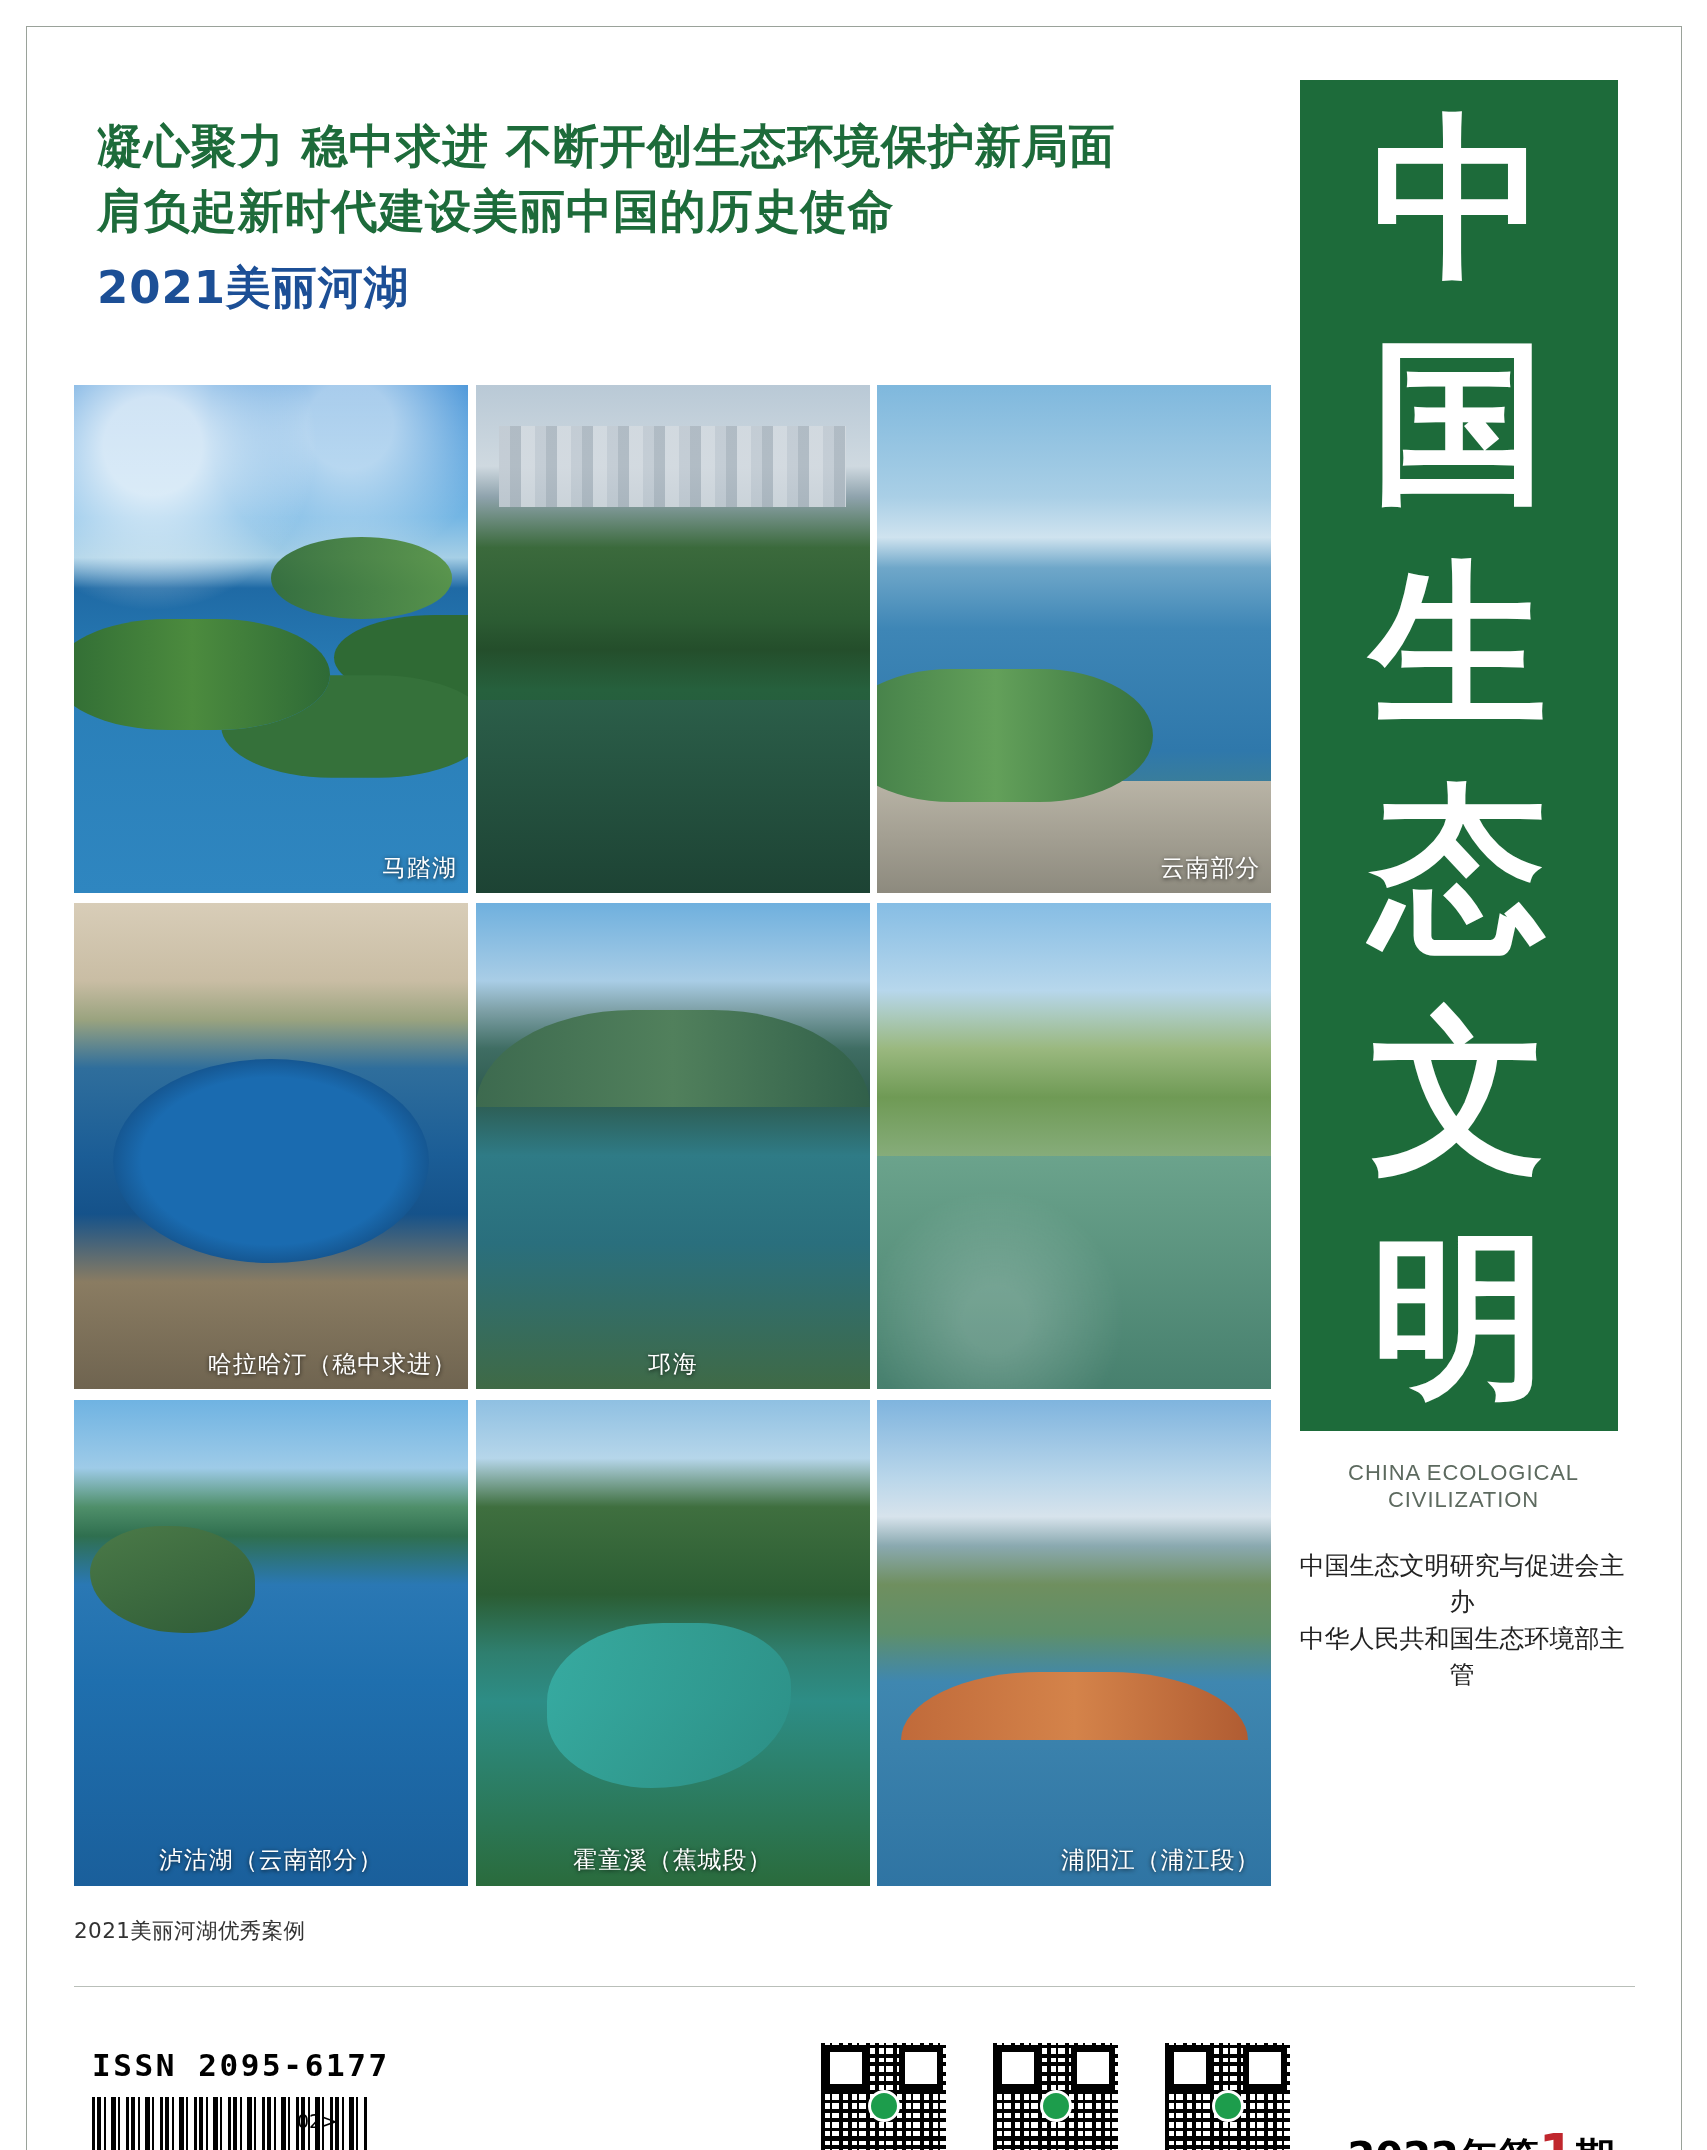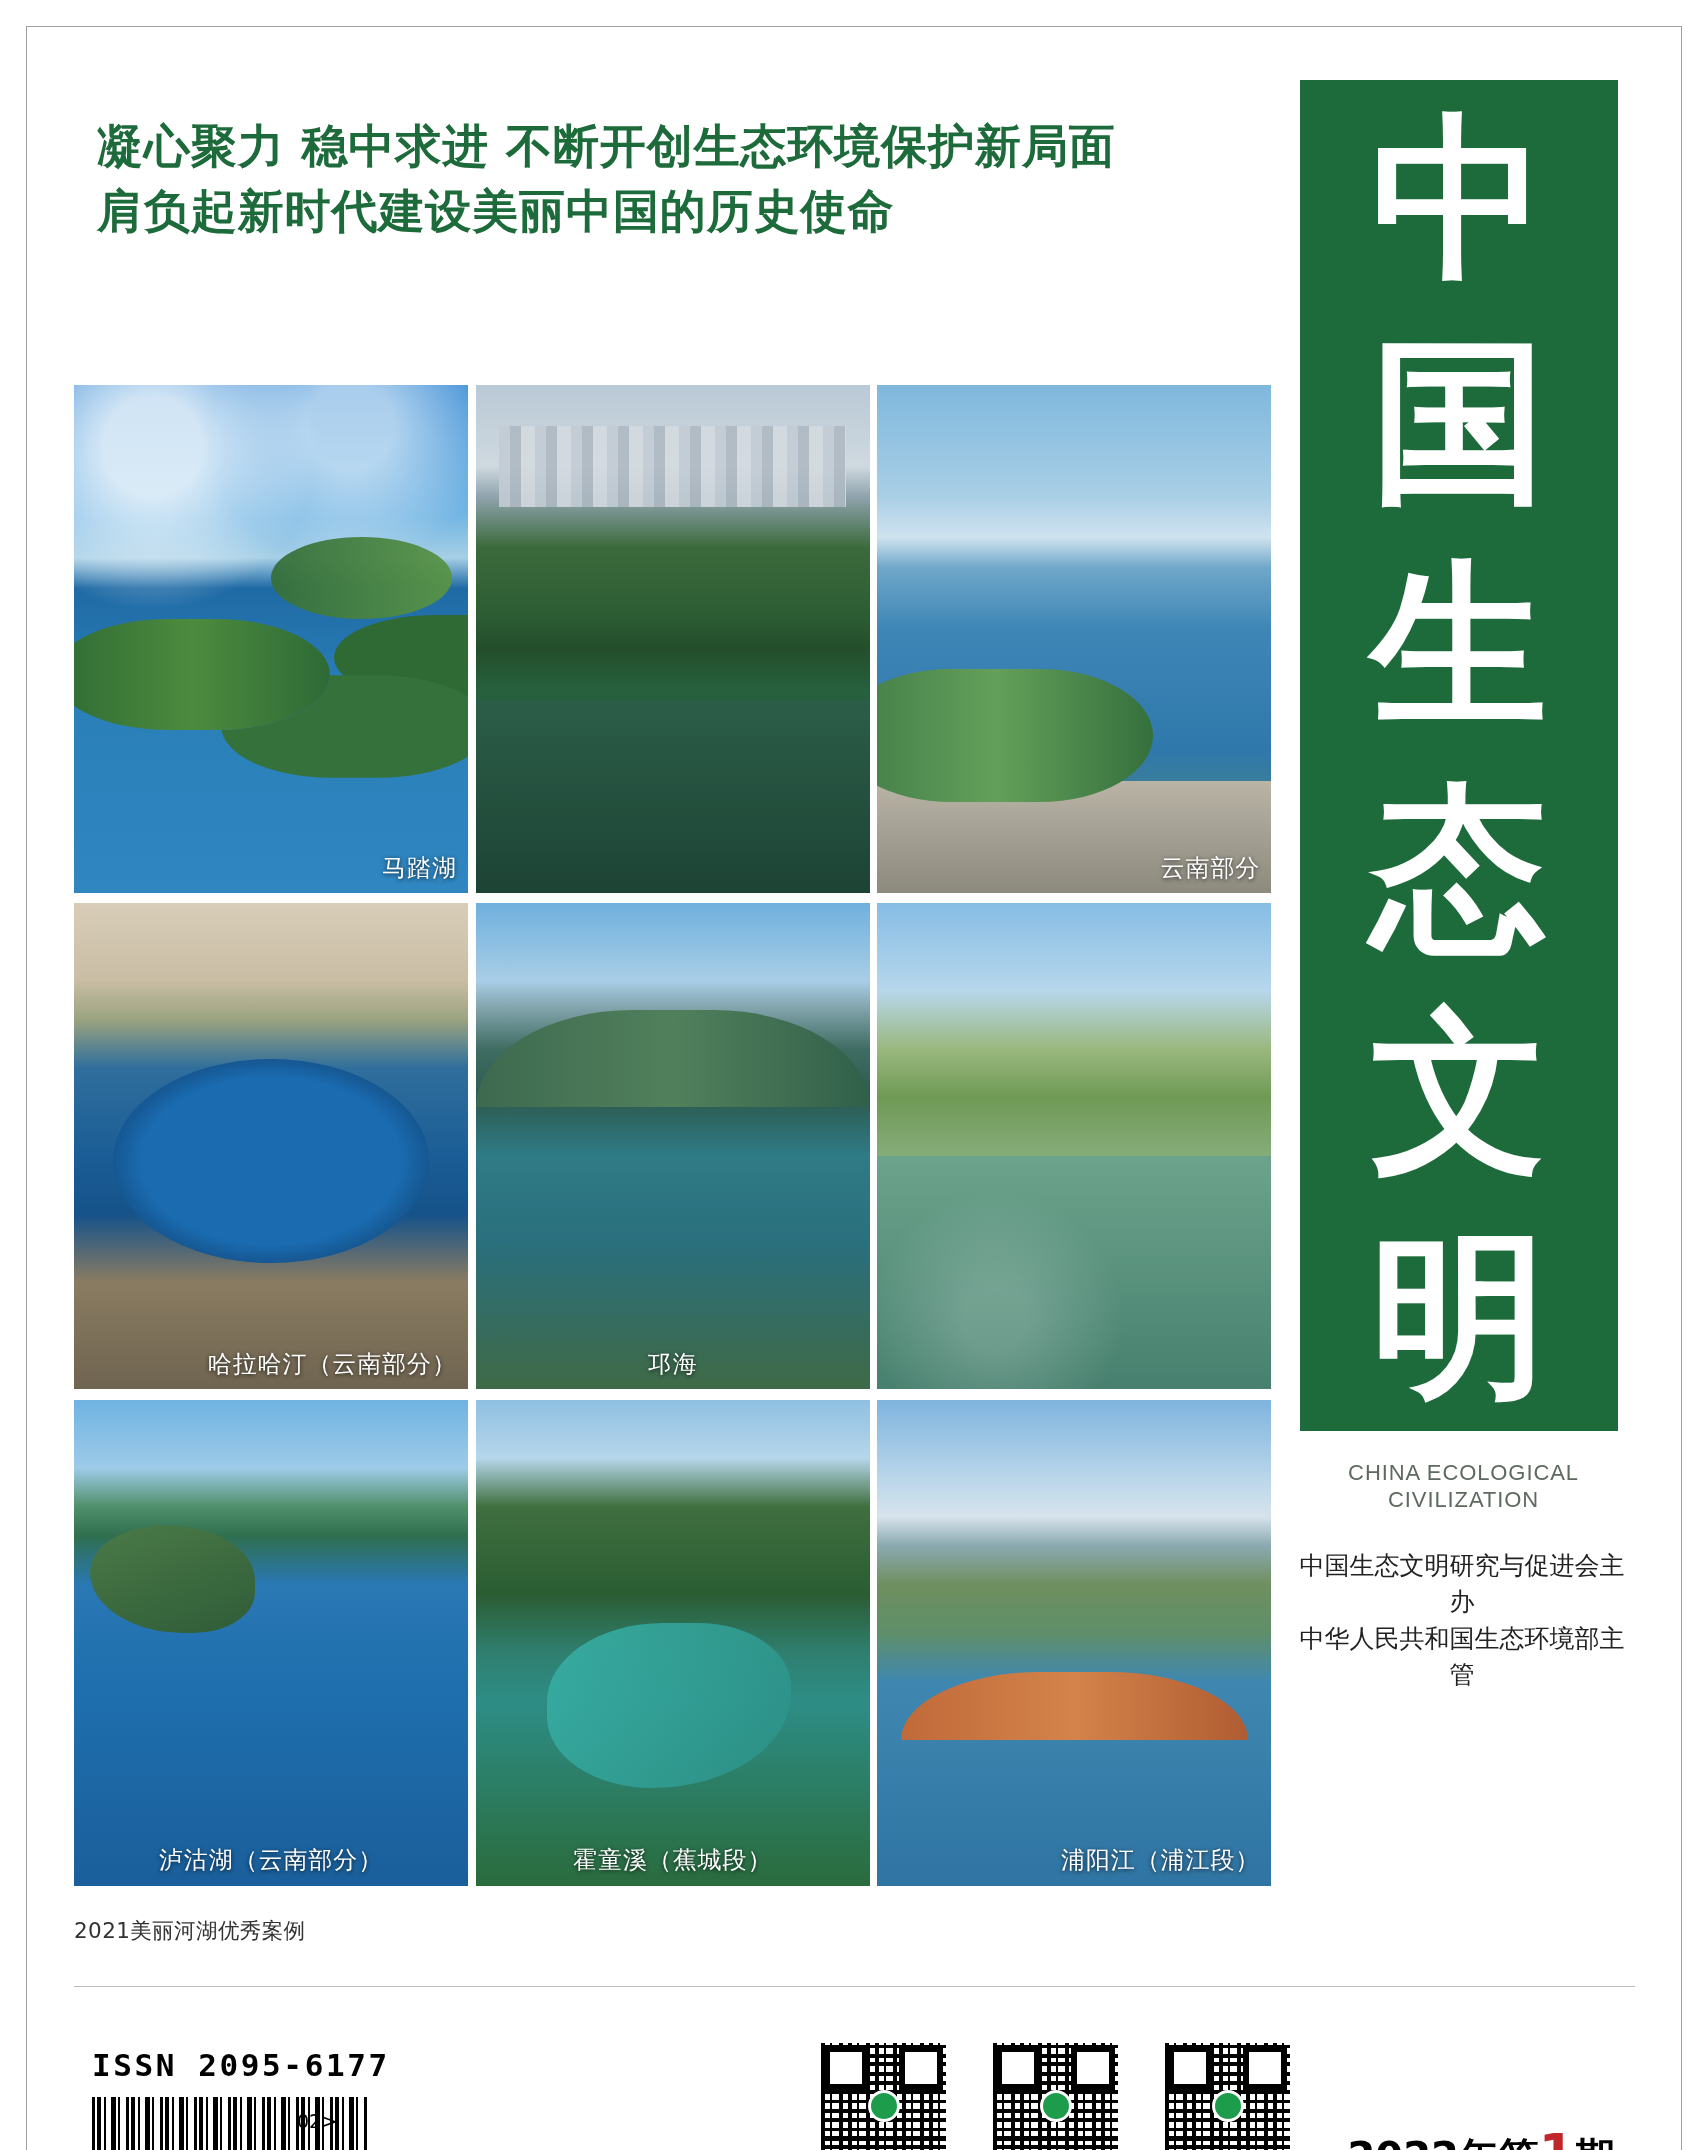--- a/index.html
+++ b/index.html
@@ -290,34 +290,35 @@
 </style>
 </head>
 <body>
 
 <div class="page">
   <div class="frame"></div>
 
   <div class="headlines">
     <div class="headline">凝心聚力 稳中求进 不断开创生态环境保护新局面</div>
     <div class="headline">肩负起新时代建设美丽中国的历史使命</div>
+    <div class="headline sub">2021美丽河湖</div>
   </div>
 
   <div class="grid">
     <div class="cell ph1">
       <span class="caption">马踏湖</span>
     </div>
     <div class="cell ph2">
       <span class="caption">新安江（黄山段）</span>
     </div>
     <div class="cell ph3">
       <span class="caption">云南部分</span>
     </div>
     <div class="cell ph4">
-      <span class="caption">哈拉哈汀（云南部分）</span>
+      <span class="caption">哈拉哈汀（稳中求进）</span>
     </div>
     <div class="cell ph5 center-cap">
       <span class="caption">邛海</span>
     </div>
     <div class="cell ph6">
       <span class="caption">下渚湖</span>
     </div>
     <div class="cell ph7 center-cap">
       <span class="caption">泸沽湖（云南部分）</span>
     </div>

